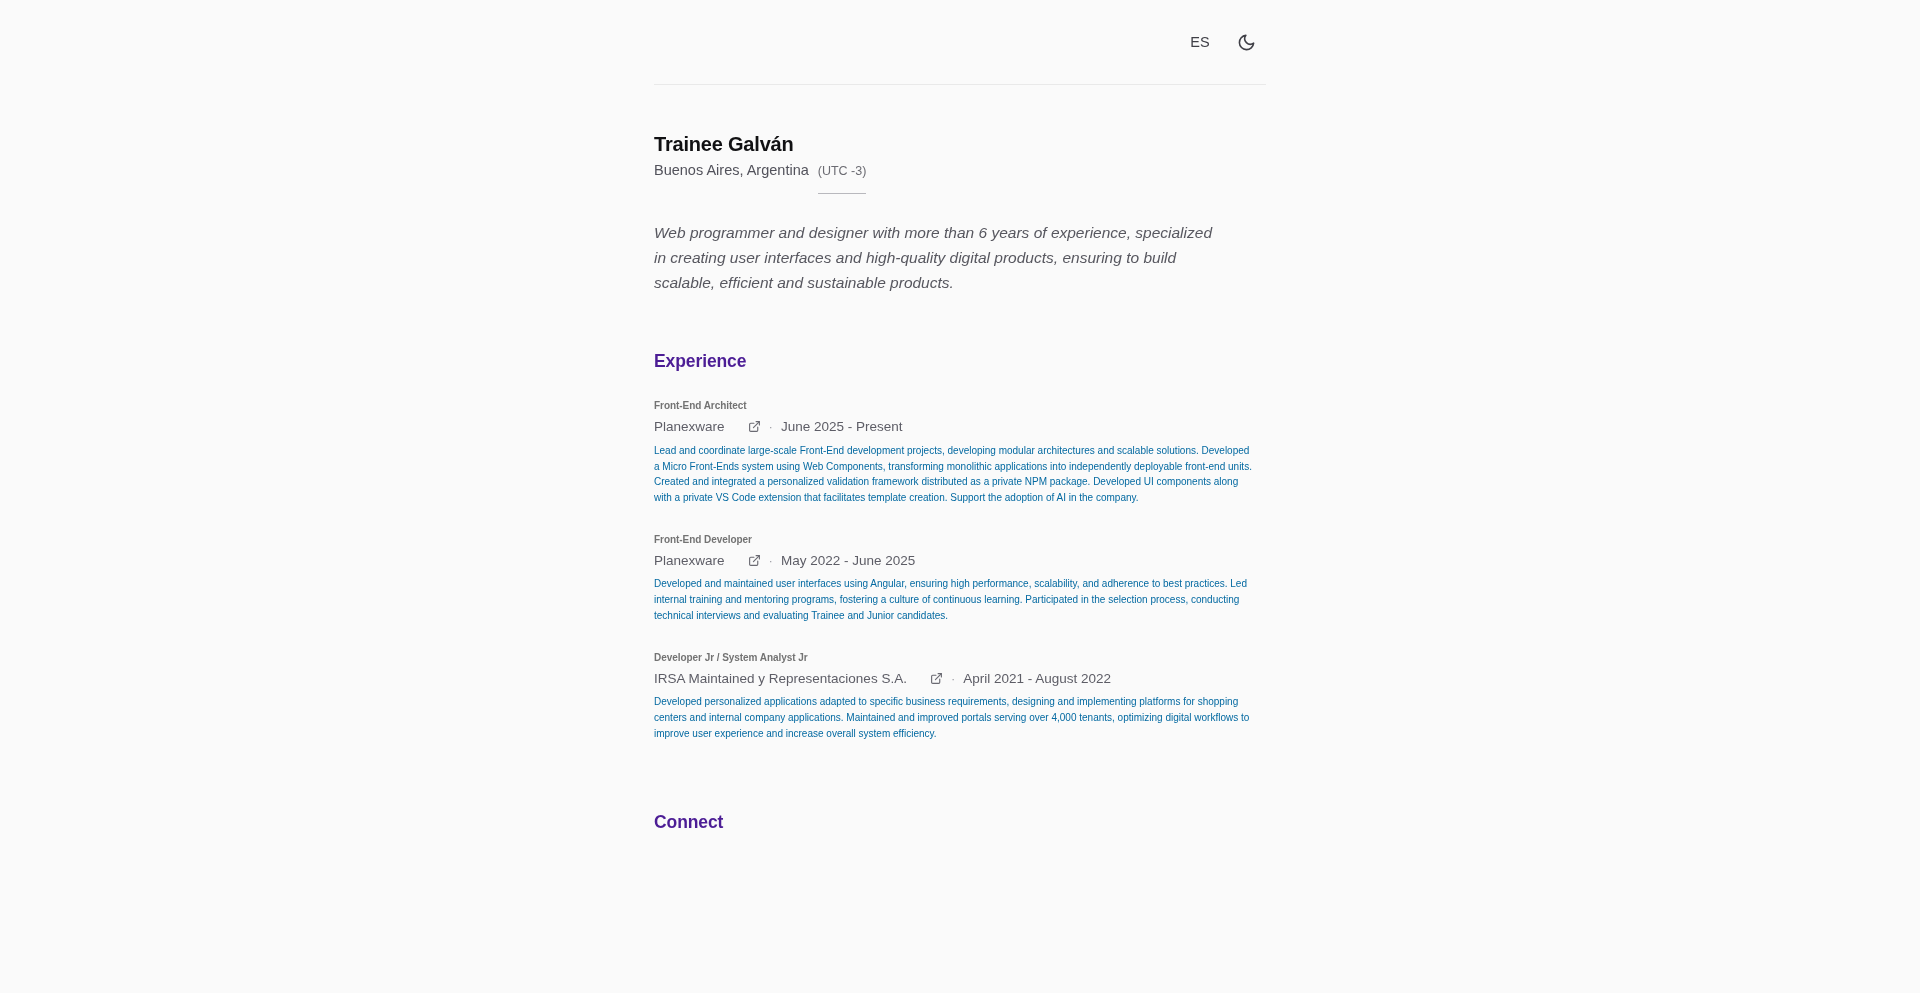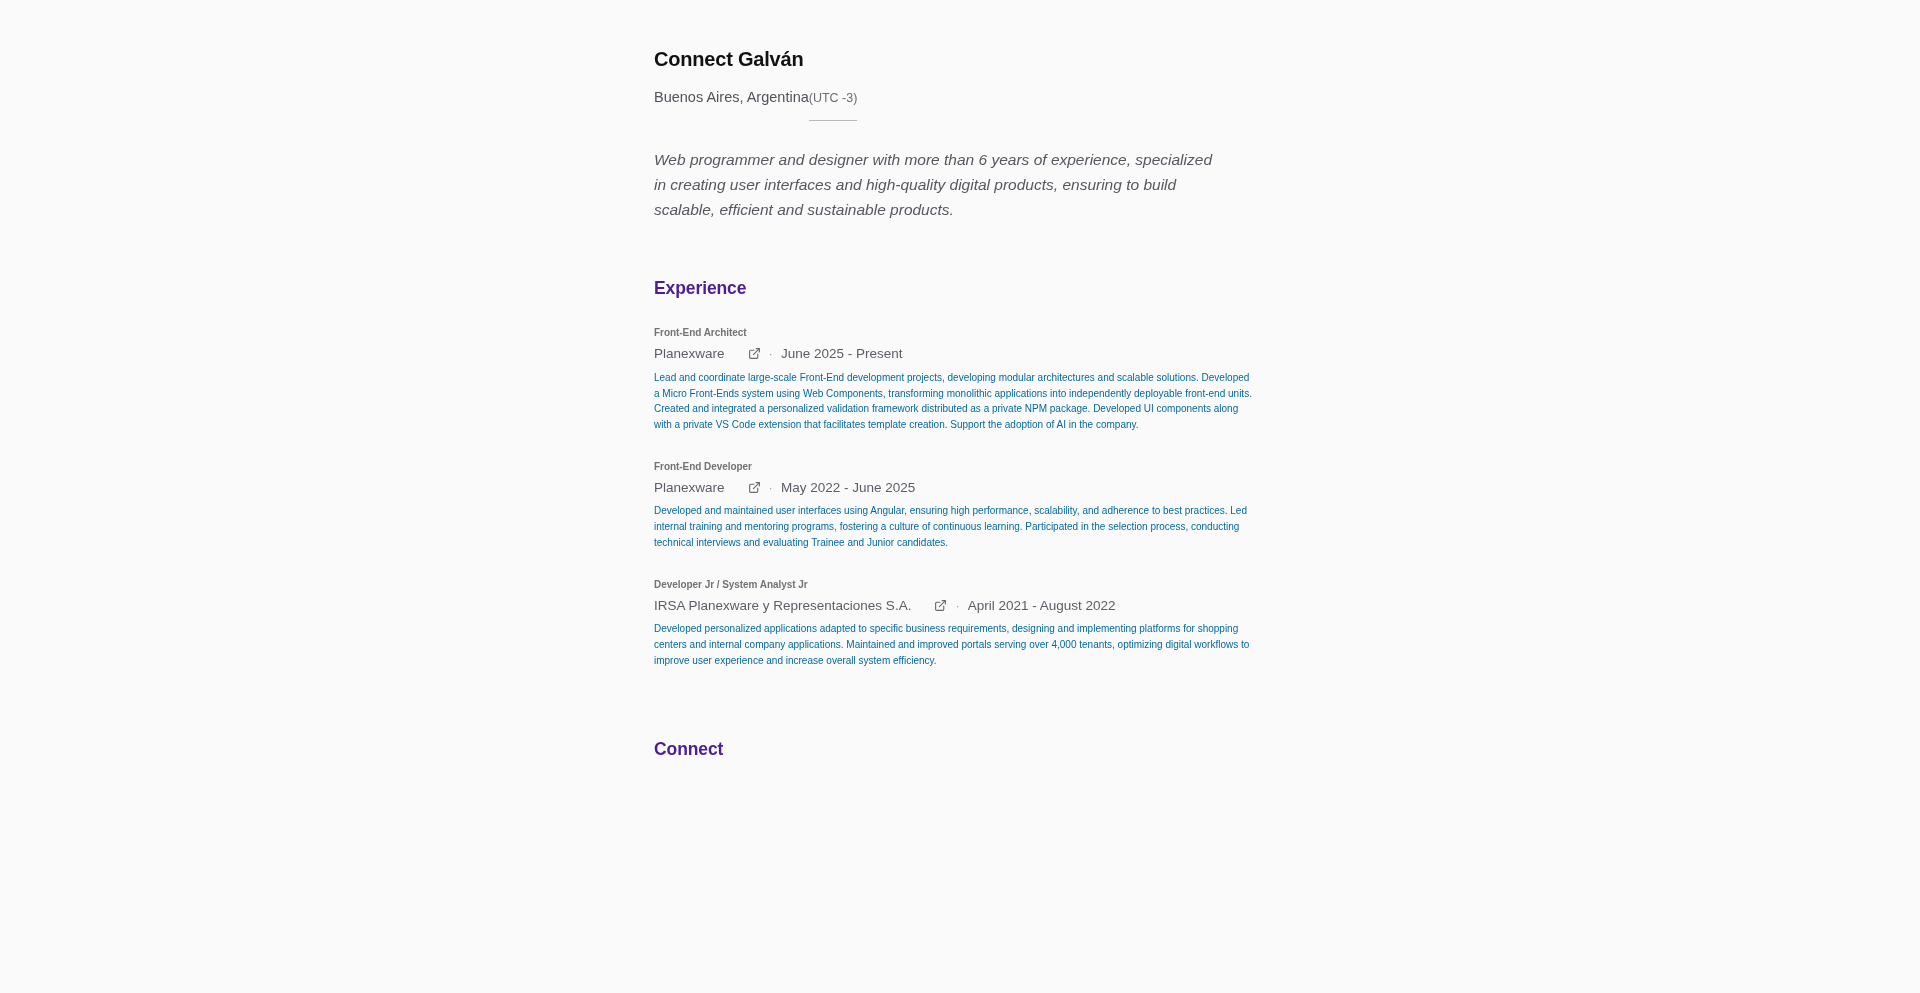--- a/index.html
+++ b/index.html
@@ -68,23 +68,24 @@
 
   .person-name {
     font-size: 20px;
     font-weight: 700;
     letter-spacing: -0.2px;
     color: #111113;
     line-height: 1.25;
   }
 
   .location-row {
-    margin-top: 16px;
+    margin-top: 4px;
     display: flex;
     align-items: baseline;
+    gap: 9px;
     font-size: 14.5px;
     color: #52525b;
     line-height: 1.35;
   }
 
   .utc-badge {
     font-size: 12.5px;
     color: #6b6b72;
     border-bottom: 1px solid #b8b8bd;
     padding-bottom: 13px;
@@ -166,23 +167,34 @@
   }
 
   
   .connect { margin-top: 70px; }
 </style>
 </head>
 <body>
 
 <div class="page">
 
+  <header class="site-header">
+    <button class="lang-toggle">ES</button>
+
+    <button class="theme-toggle">
+      <span>
+        <svg width="19" height="19" viewBox="0 0 24 24" fill="none" stroke="#3f3f46" stroke-width="2" stroke-linecap="round" stroke-linejoin="round">
+          <path d="M21 12.79A9 9 0 1 1 11.21 3 7 7 0 0 0 21 12.79z"></path>
+        </svg>
+      </span>
+    </button>
+  </header>
 
   <section class="intro">
-    <h1 class="person-name">Connect Galván</h1>
+    <h1 class="person-name">Trainee Galván</h1>
 
     <div class="location-row">
       <span>Buenos Aires, Argentina</span>
       <span class="utc-badge">(UTC -3)</span>
     </div>
 
     <p class="bio">Web programmer and designer with more than 6 years of experience, specialized in creating user interfaces and high-quality digital products, ensuring to build scalable, efficient and sustainable products.</p>
   </section>
 
   <section class="section">
@@ -225,21 +237,21 @@
           <span class="meta-dot">·</span>
           <span class="job-dates">May 2022 - June 2025</span>
         </div>
         <p class="job-desc">Developed and maintained user interfaces using Angular, ensuring high performance, scalability, and adherence to best practices. Led internal training and mentoring programs, fostering a culture of continuous learning. Participated in the selection process, conducting technical interviews and evaluating Trainee and Junior candidates.</p>
       </article>
 
       <article class="job">
         <h3 class="job-title">Developer Jr / System Analyst Jr</h3>
         <div class="job-meta">
           <a class="company-link">
-            <span>IRSA Planexware y Representaciones S.A.</span>
+            <span>IRSA Maintained y Representaciones S.A.</span>
             <span class="ext-icon">
               <svg width="13" height="13" viewBox="0 0 24 24" fill="none" stroke="currentColor" stroke-width="2.1" stroke-linecap="round" stroke-linejoin="round">
                 <path d="M18 13v6a2 2 0 0 1-2 2H5a2 2 0 0 1-2-2V8a2 2 0 0 1 2-2h6"></path>
                 <polyline points="15 3 21 3 21 9"></polyline>
                 <line x1="10" y1="14" x2="21" y2="3"></line>
               </svg>
             </span>
           </a>
           <span class="meta-dot">·</span>
           <span class="job-dates">April 2021 - August 2022</span>

